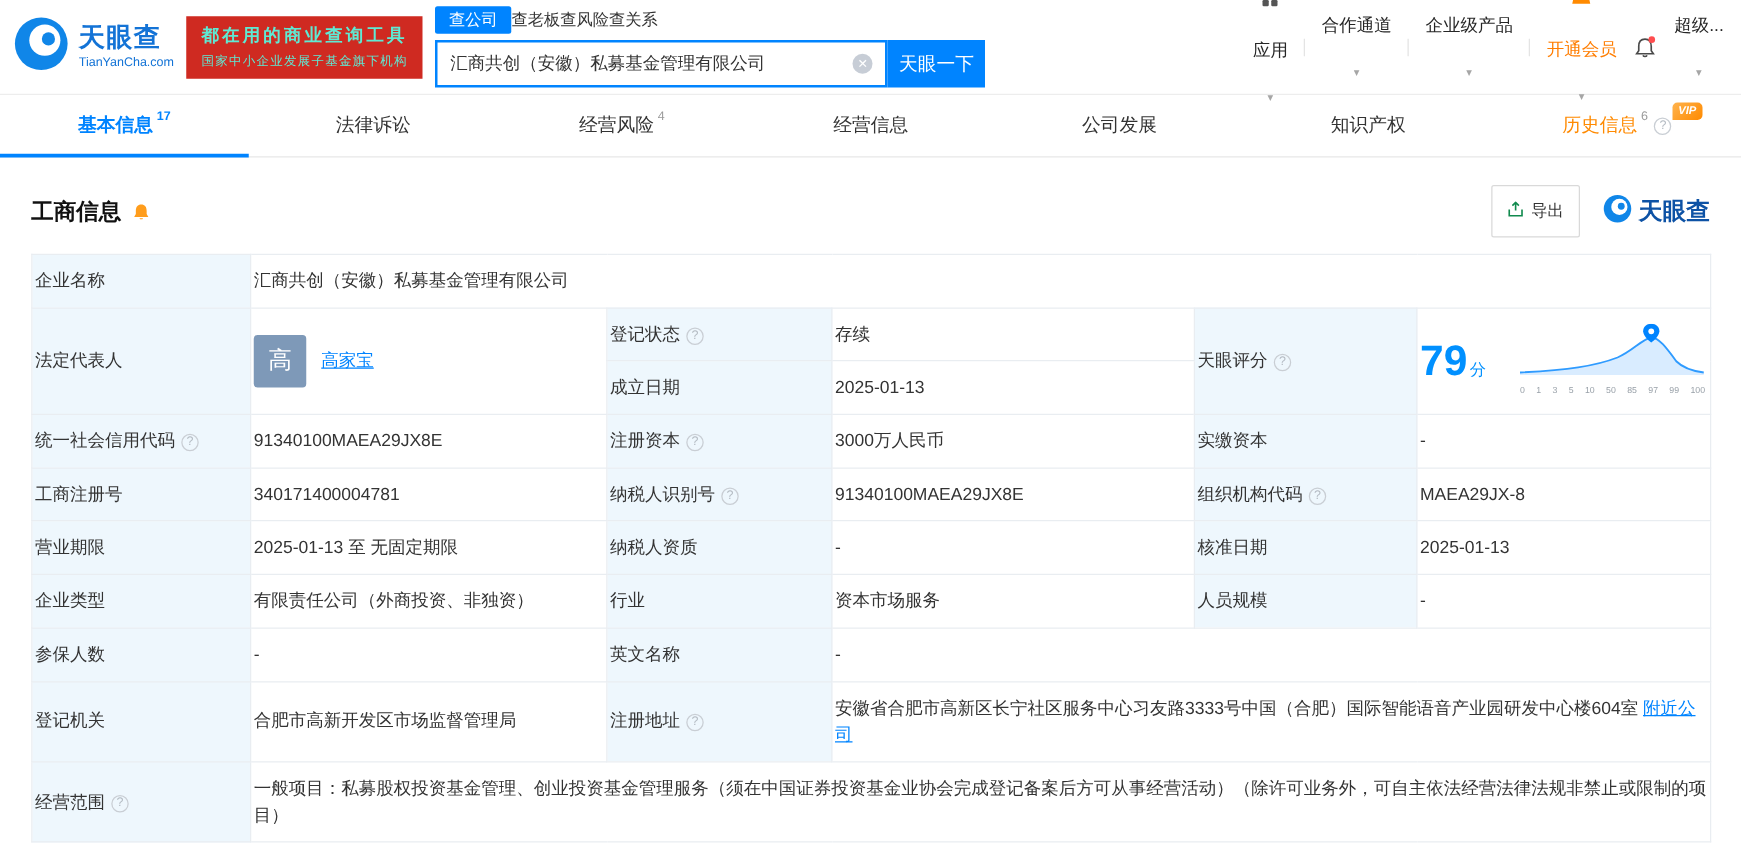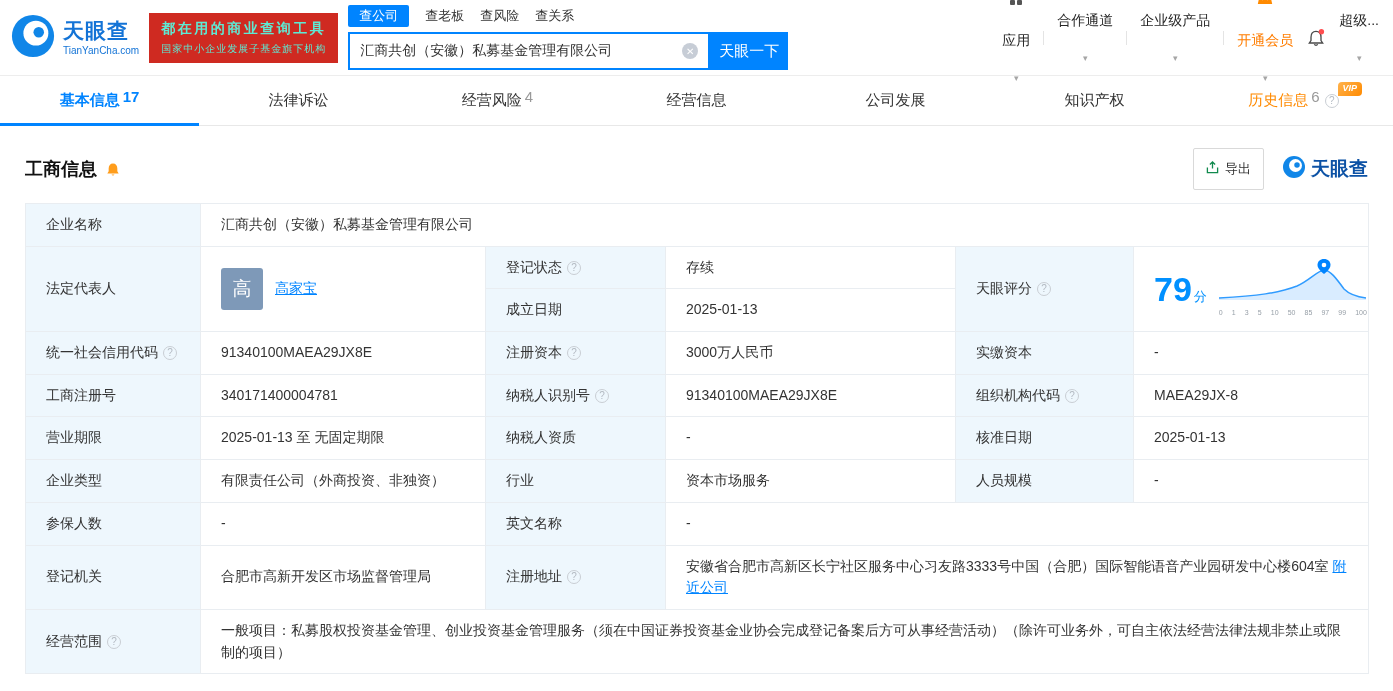--- a/index.html
+++ b/index.html
@@ -10,58 +10,58 @@
   .topbar { display:flex; align-items:center; height:76px; padding:0 14px 0 10px; border-bottom:1px solid #ededed; box-shadow:0 1px 3px rgba(0,0,0,.04); }
   .logo { display:flex; align-items:center; gap:7px; cursor:pointer; }
   .logo-txt { display:flex; flex-direction:column; line-height:1.1; }
   .logo-cn { font-size:21px; font-weight:bold; color:#1373d6; letter-spacing:1px; }
   .logo-en { font-size:10px; color:#1373d6; margin-top:2px; }
   .promo { margin-left:10px; background:#cf2a21; color:#5eead4; padding:7px 12px; cursor:pointer; }
   .promo-l1 { font-size:14px; font-weight:bold; letter-spacing:2.5px; }
   .promo-l2 { font-size:10px; letter-spacing:1px; margin-top:4px; }
 
   .search-area { margin-left:10px; }
-  .search-tabs { display:flex; gap:16px; align-items:center; margin-bottom:5px; font-size:13px; }
+  .search-tabs { display:flex; align-items:center; margin-bottom:5px; font-size:13px; }
   .stab { color:#333; cursor:pointer; }
   .stab.active { background:#0084ff; color:#fff; padding:2px 11px; border-radius:2px; }
   .search-row { display:flex; }
   .search-box { display:flex; align-items:center; width:362px; height:38px; border:2px solid #0084ff; background:#fff; }
   .search-input { flex:1; border:0; outline:0; padding:0 10px; font-size:14px; color:#333; font-family:inherit; background:transparent; }
   .clear-btn { flex:0 0 16px; width:16px; height:16px; border-radius:50%; background:#c7cdd6; color:#fff; font-size:10px; display:flex; align-items:center; justify-content:center; margin-right:10px; cursor:pointer; }
   .search-btn { width:78px; height:38px; border:0; background:#0084ff; color:#fff; font-size:15px; cursor:pointer; font-family:inherit; }
 
   .top-nav { margin-left:auto; display:flex; align-items:center; gap:13px; font-size:14px; color:#262626; white-space:nowrap; }
   .nav-item { display:flex; align-items:center; gap:23px; cursor:pointer;flex-direction:column; }
   .caret { font-size:9px; color:#a6a6a6; }
   .member { color:#ff7d00; }
   .vsep { width:1px; height:14px; background:#e4e4e4; }
   .bell-btn { position:relative; cursor:pointer; display:flex; }
 
   
   .tabs-bar { display:flex; height:50px; border-bottom:1px solid #e8e8e8; background:#fff; }
   .tab { flex:1; display:flex; align-items:center; justify-content:center; position:relative; font-size:15px; color:#333; cursor:pointer; }
-  .tab .cnt { font-size:15px; color:#999; margin-left:3px; align-self:flex-start; margin-top:12px; }
+  .tab .cnt { font-size:10px; color:#999; margin-left:3px; align-self:flex-start; margin-top:12px; }
   .tab.active { color:#0084ff; font-weight:bold; }
   .tab.active .cnt { color:#0084ff; }
   .tab.active::after { content:""; position:absolute; bottom:-1px; left:0; right:0; height:3px; background:#0084ff; }
   .tab.history { color:#ff8a00; }
   .vip { position:absolute; top:6px; left:calc(50% + 44px); background:linear-gradient(135deg,#ffb34d,#ff8a00); color:#fff; font-size:9px; font-weight:bold; font-style:italic; padding:1px 5px; border-radius:4px 4px 4px 0; line-height:1.3; }
 
   
   .section-head { display:flex; align-items:center; margin:22px 25px 13px; }
   .section-title { font-size:18px; font-weight:bold; color:#111; }
   .bell2 { margin-left:8px; display:flex; }
   .head-right { margin-left:auto; display:flex; align-items:center; gap:18px; }
   .export-btn { display:flex; align-items:center; gap:6px; height:42px; padding:0 12px; border:1px solid #d9d9d9; border-radius:2px; background:#fff; font-size:13px; color:#333; cursor:pointer; font-family:inherit; }
   .brand2 { display:flex; align-items:center; gap:5px; cursor:pointer; }
   .brand2-text { font-size:19px; font-weight:bold; color:#0d52a5; }
 
   
   .info-table { width:1343px; margin:0 25px; border-collapse:collapse; table-layout:fixed; font-size:14px; }
-  .info-table td { border:1px solid #e9edf1; padding:10px 20px; color:#333; line-height:1.55; word-break:break-all; background:#fff; vertical-align:middle; }
+  .info-table td { border:1px solid #e9edf1; padding:10px 2px; color:#333; line-height:1.55; word-break:break-all; background:#fff; vertical-align:middle; }
   td.lbl { background:#eef7fd; }
   .green { color:#00b26a; }
   .help { display:inline-flex; width:14px; height:14px; border:1px solid #c9ced4; border-radius:50%; color:#b3bac2; font-size:10px; line-height:1; align-items:center; justify-content:center; vertical-align:1px; margin-left:5px; cursor:pointer; }
   .rep { display:flex; align-items:center; gap:12px; }
   .avatar { width:42px; height:42px; border-radius:3px; background:#7e99b8; color:#fff; font-size:19px; display:flex; align-items:center; justify-content:center; cursor:pointer; flex:0 0 42px; }
   a.link { color:#0084ff; text-decoration:underline; cursor:pointer; }
   .score-cell { display:flex; align-items:center; justify-content:space-between; gap:10px; }
   .score-val { white-space:nowrap; }
   .score-num { font-size:34px; font-weight:bold; color:#0090ff; }
   .score-unit { font-size:13px; color:#0090ff; margin-left:2px; }

